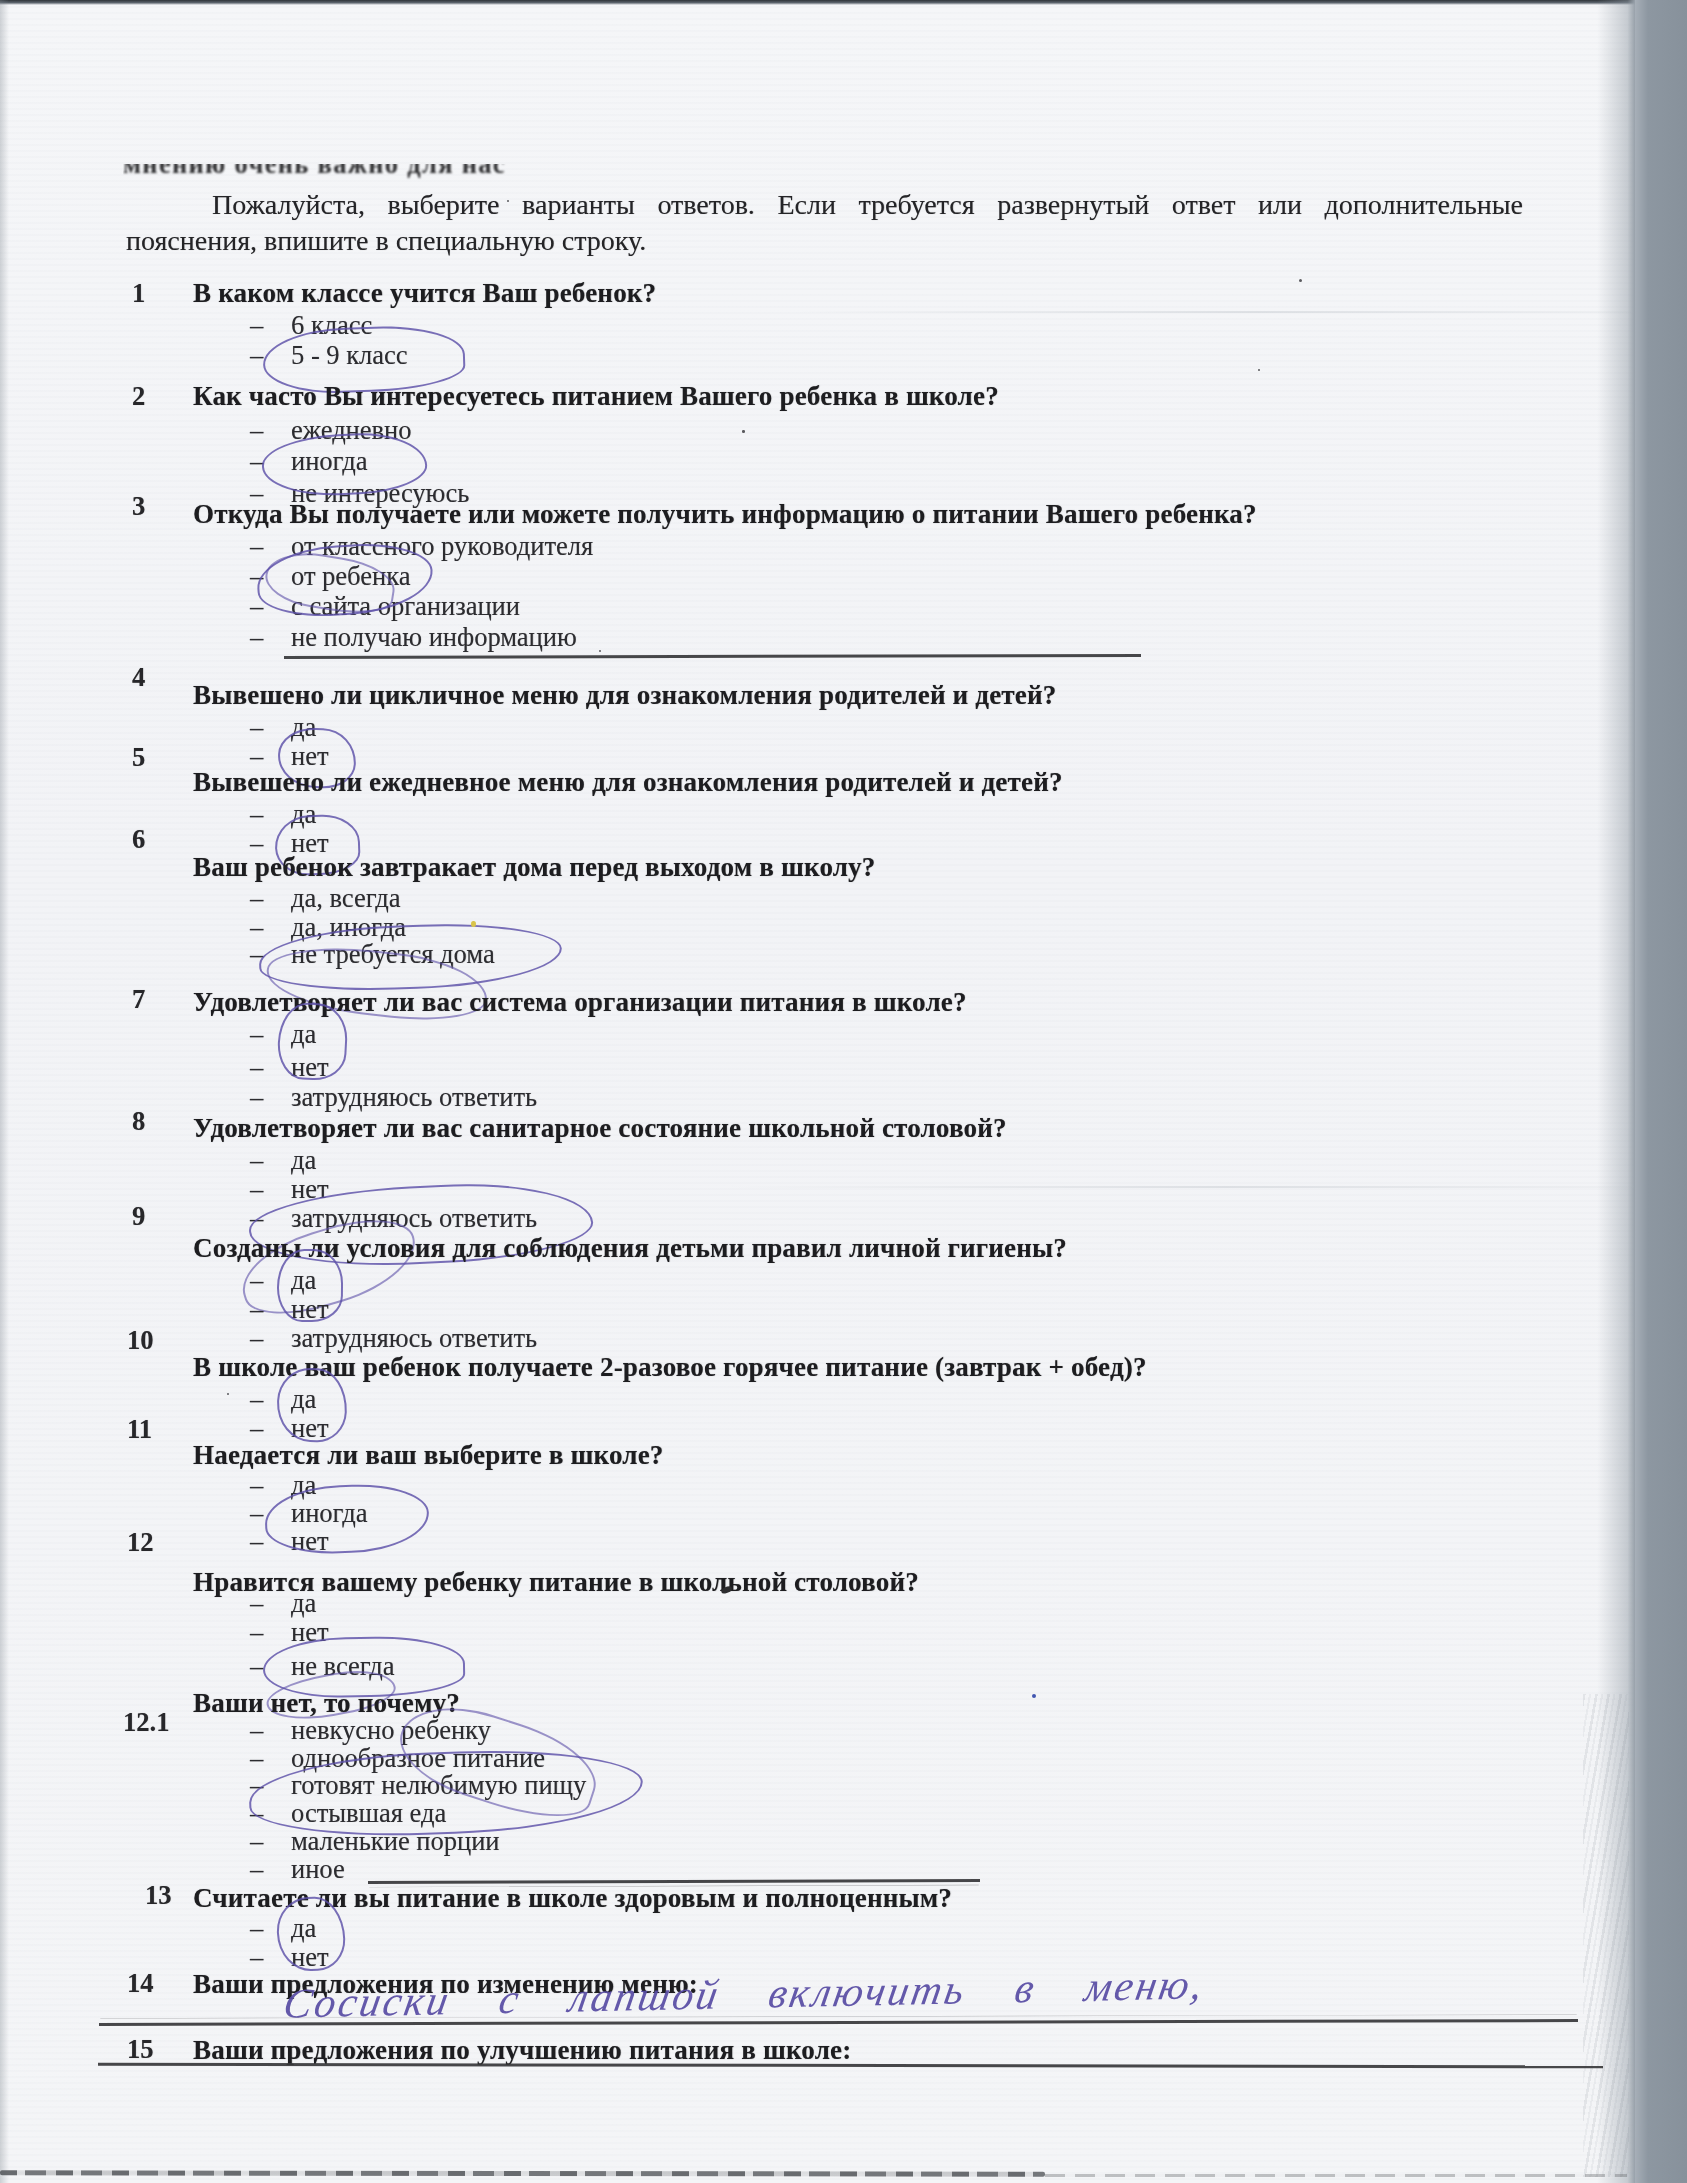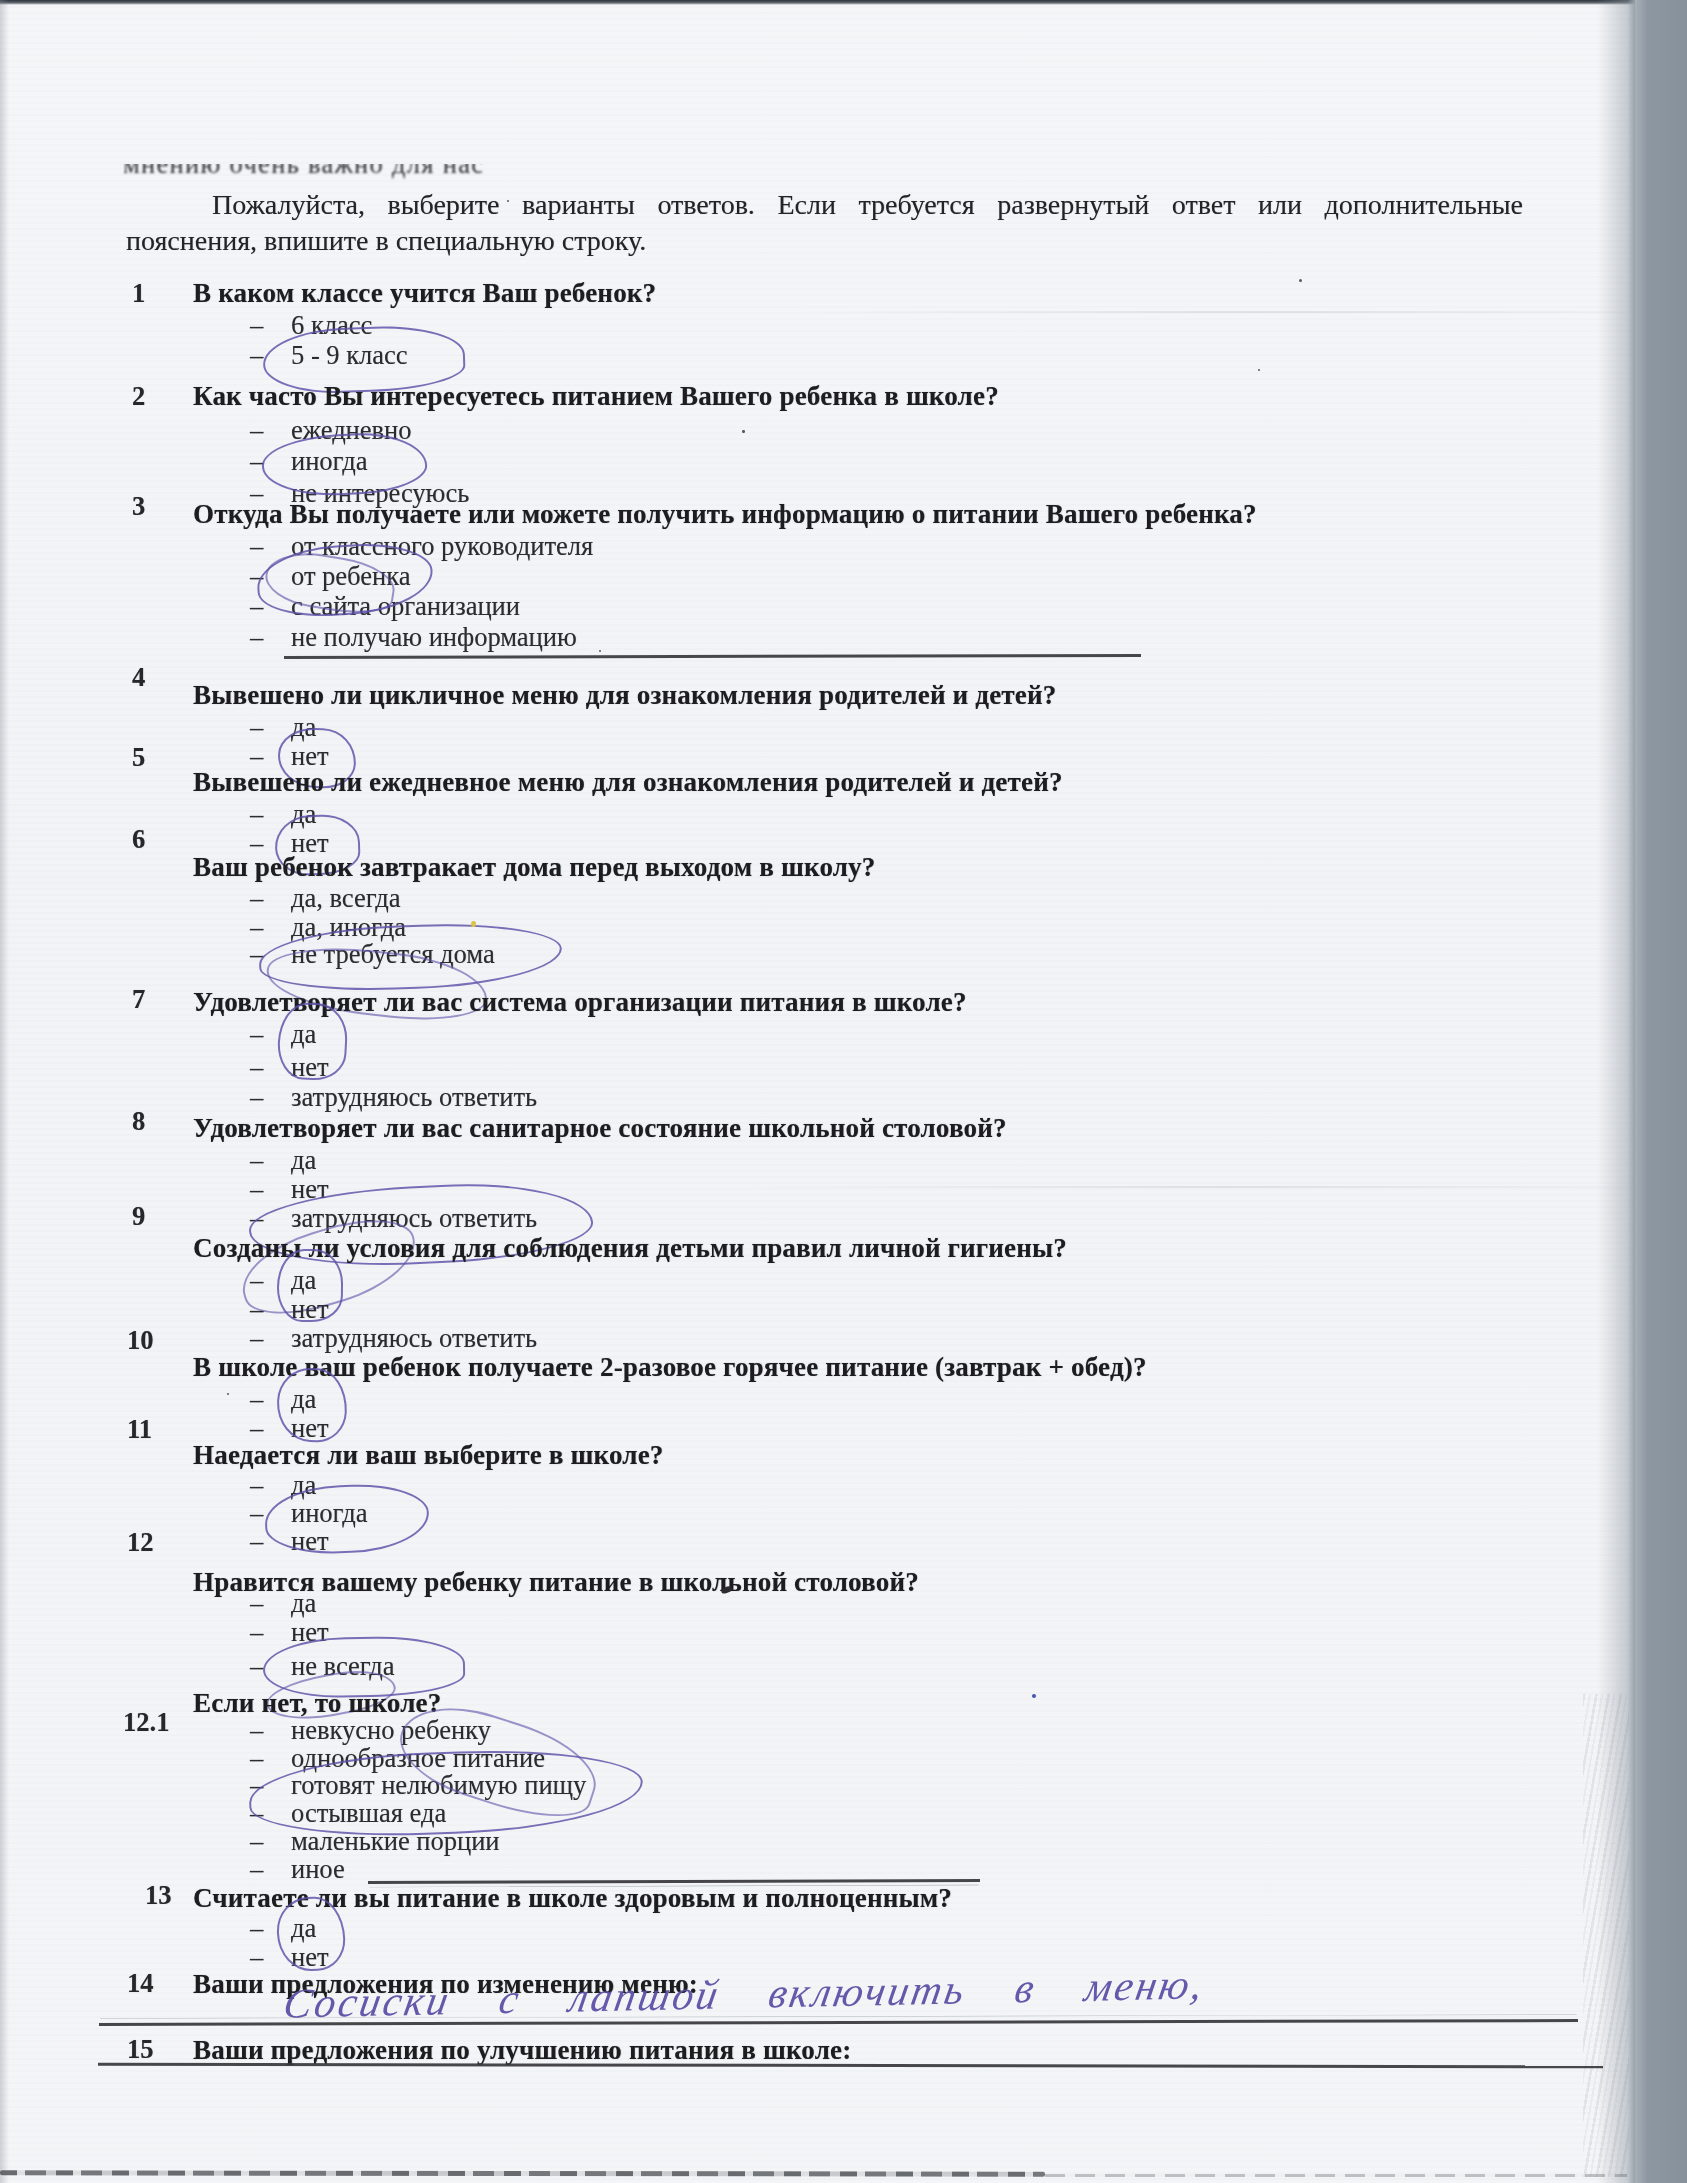--- a/index.html
+++ b/index.html
@@ -27,21 +27,21 @@
     background:repeating-linear-gradient(100deg,rgba(120,128,138,0.25) 0 2.6px,rgba(0,0,0,0) 2.6px 6px,rgba(140,148,158,0.18) 6px 8px,rgba(0,0,0,0) 8px 12px);}
   #edge-left{position:absolute;left:0;top:0;width:9.3px;height:2183px;
     background:linear-gradient(90deg,rgba(130,138,146,0.35),rgba(130,138,146,0));}
   #edge-bottom-line{position:absolute;left:0;top:2171px;width:1045px;height:4.6px;border-radius:2px;opacity:.88;
     transform:rotate(0.08deg);
     background:repeating-linear-gradient(90deg,#55585c 0 17px,rgba(85,88,92,0.15) 17px 25px,#63666a 25px 46px,rgba(85,88,92,0.3) 46px 56px);}
   #edge-bottom-line2{position:absolute;left:1045px;top:2174px;width:582px;height:2.6px;opacity:.4;
     background:repeating-linear-gradient(90deg,#6a6d70 0 20px,rgba(106,109,112,0.1) 20px 30px);}
   
   .cutwrap{position:absolute;left:123px;top:164px;width:556px;height:17px;overflow:hidden;}
-  .cutwrap span{display:block;transform:translateY(-14.6px);font-size:26.5px;font-weight:normal;letter-spacing:1.3px;
+  .cutwrap span{display:block;transform:translateY(-14.6px);font-size:26.5px;font-weight:bold;letter-spacing:1.3px;
     color:#2f2f31;filter:blur(0.9px);white-space:nowrap;}
   .intro{position:absolute;left:126px;font-size:28px;color:#242427;white-space:normal;
     text-shadow:0.3px 0.3px 0.8px rgba(40,40,40,0.4);}
   #intro1{top:189px;width:1311px;padding-left:86px;text-align:justify;text-align-last:justify;}
   #intro2{top:225px;width:1397px;}
   .qnum{position:absolute;left:132px;font-size:26.5px;font-weight:bold;color:#27272a;white-space:nowrap;
     text-shadow:0.3px 0.3px 0.8px rgba(40,40,40,0.42);}
   .qtext{position:absolute;left:193px;font-size:27px;font-weight:bold;color:#1d1d20;white-space:nowrap;letter-spacing:0.2px;
     text-shadow:0.3px 0.3px 0.9px rgba(35,35,35,0.45);}
   .opt{position:absolute;left:250px;font-size:26.5px;color:#2c2c30;white-space:nowrap;
@@ -159,21 +159,21 @@
 <div class="c r3" style="left:265px;top:1485px;width:160px;height:64px;transform:rotate(-2deg)"></div>
 
 <div class="qnum" style="top:1527px;left:127px">12</div>
 <div class="qtext" style="top:1567px">Нравится вашему ребенку питание в школьной столовой?</div>
 <div class="opt" style="top:1588px"><span class="dash">–</span><span>да</span></div>
 <div class="opt" style="top:1617px"><span class="dash">–</span><span>нет</span></div>
 <div class="opt" style="top:1651px"><span class="dash">–</span><span>не всегда</span></div>
 <div class="c r1" style="left:263px;top:1637px;width:198px;height:56px;transform:rotate(-1deg)"></div>
 <div class="c r2 thin" style="left:266px;top:1674px;width:126px;height:38px;transform:rotate(-10deg)"></div>
 
-<div class="qtext" style="top:1688px">Если нет, то школе?</div>
+<div class="qtext" style="top:1688px">Ваши нет, то почему?</div>
 <div class="qnum" style="top:1707px;left:123px">12.1</div>
 <div class="opt" style="top:1715px"><span class="dash">–</span><span>невкусно ребенку</span></div>
 <div class="opt" style="top:1743px"><span class="dash">–</span><span>однообразное питание</span></div>
 <div class="opt" style="top:1770px"><span class="dash">–</span><span>готовят нелюбимую пищу</span></div>
 <div class="opt" style="top:1798px"><span class="dash">–</span><span>остывшая еда</span></div>
 <div class="opt" style="top:1826px"><span class="dash">–</span><span>маленькие порции</span></div>
 <div class="opt" style="top:1854px"><span class="dash">–</span><span>иное</span></div>
 <div class="c r3" style="left:249px;top:1752px;width:390px;height:78px;transform:rotate(-2deg)"></div>
 <div class="c r1 thin" style="left:397px;top:1719px;width:198px;height:81px;transform:rotate(18deg)"></div>
 <div class="hline dbl" style="left:368px;top:1880px;width:612px;transform:rotate(-0.2deg)"></div>

